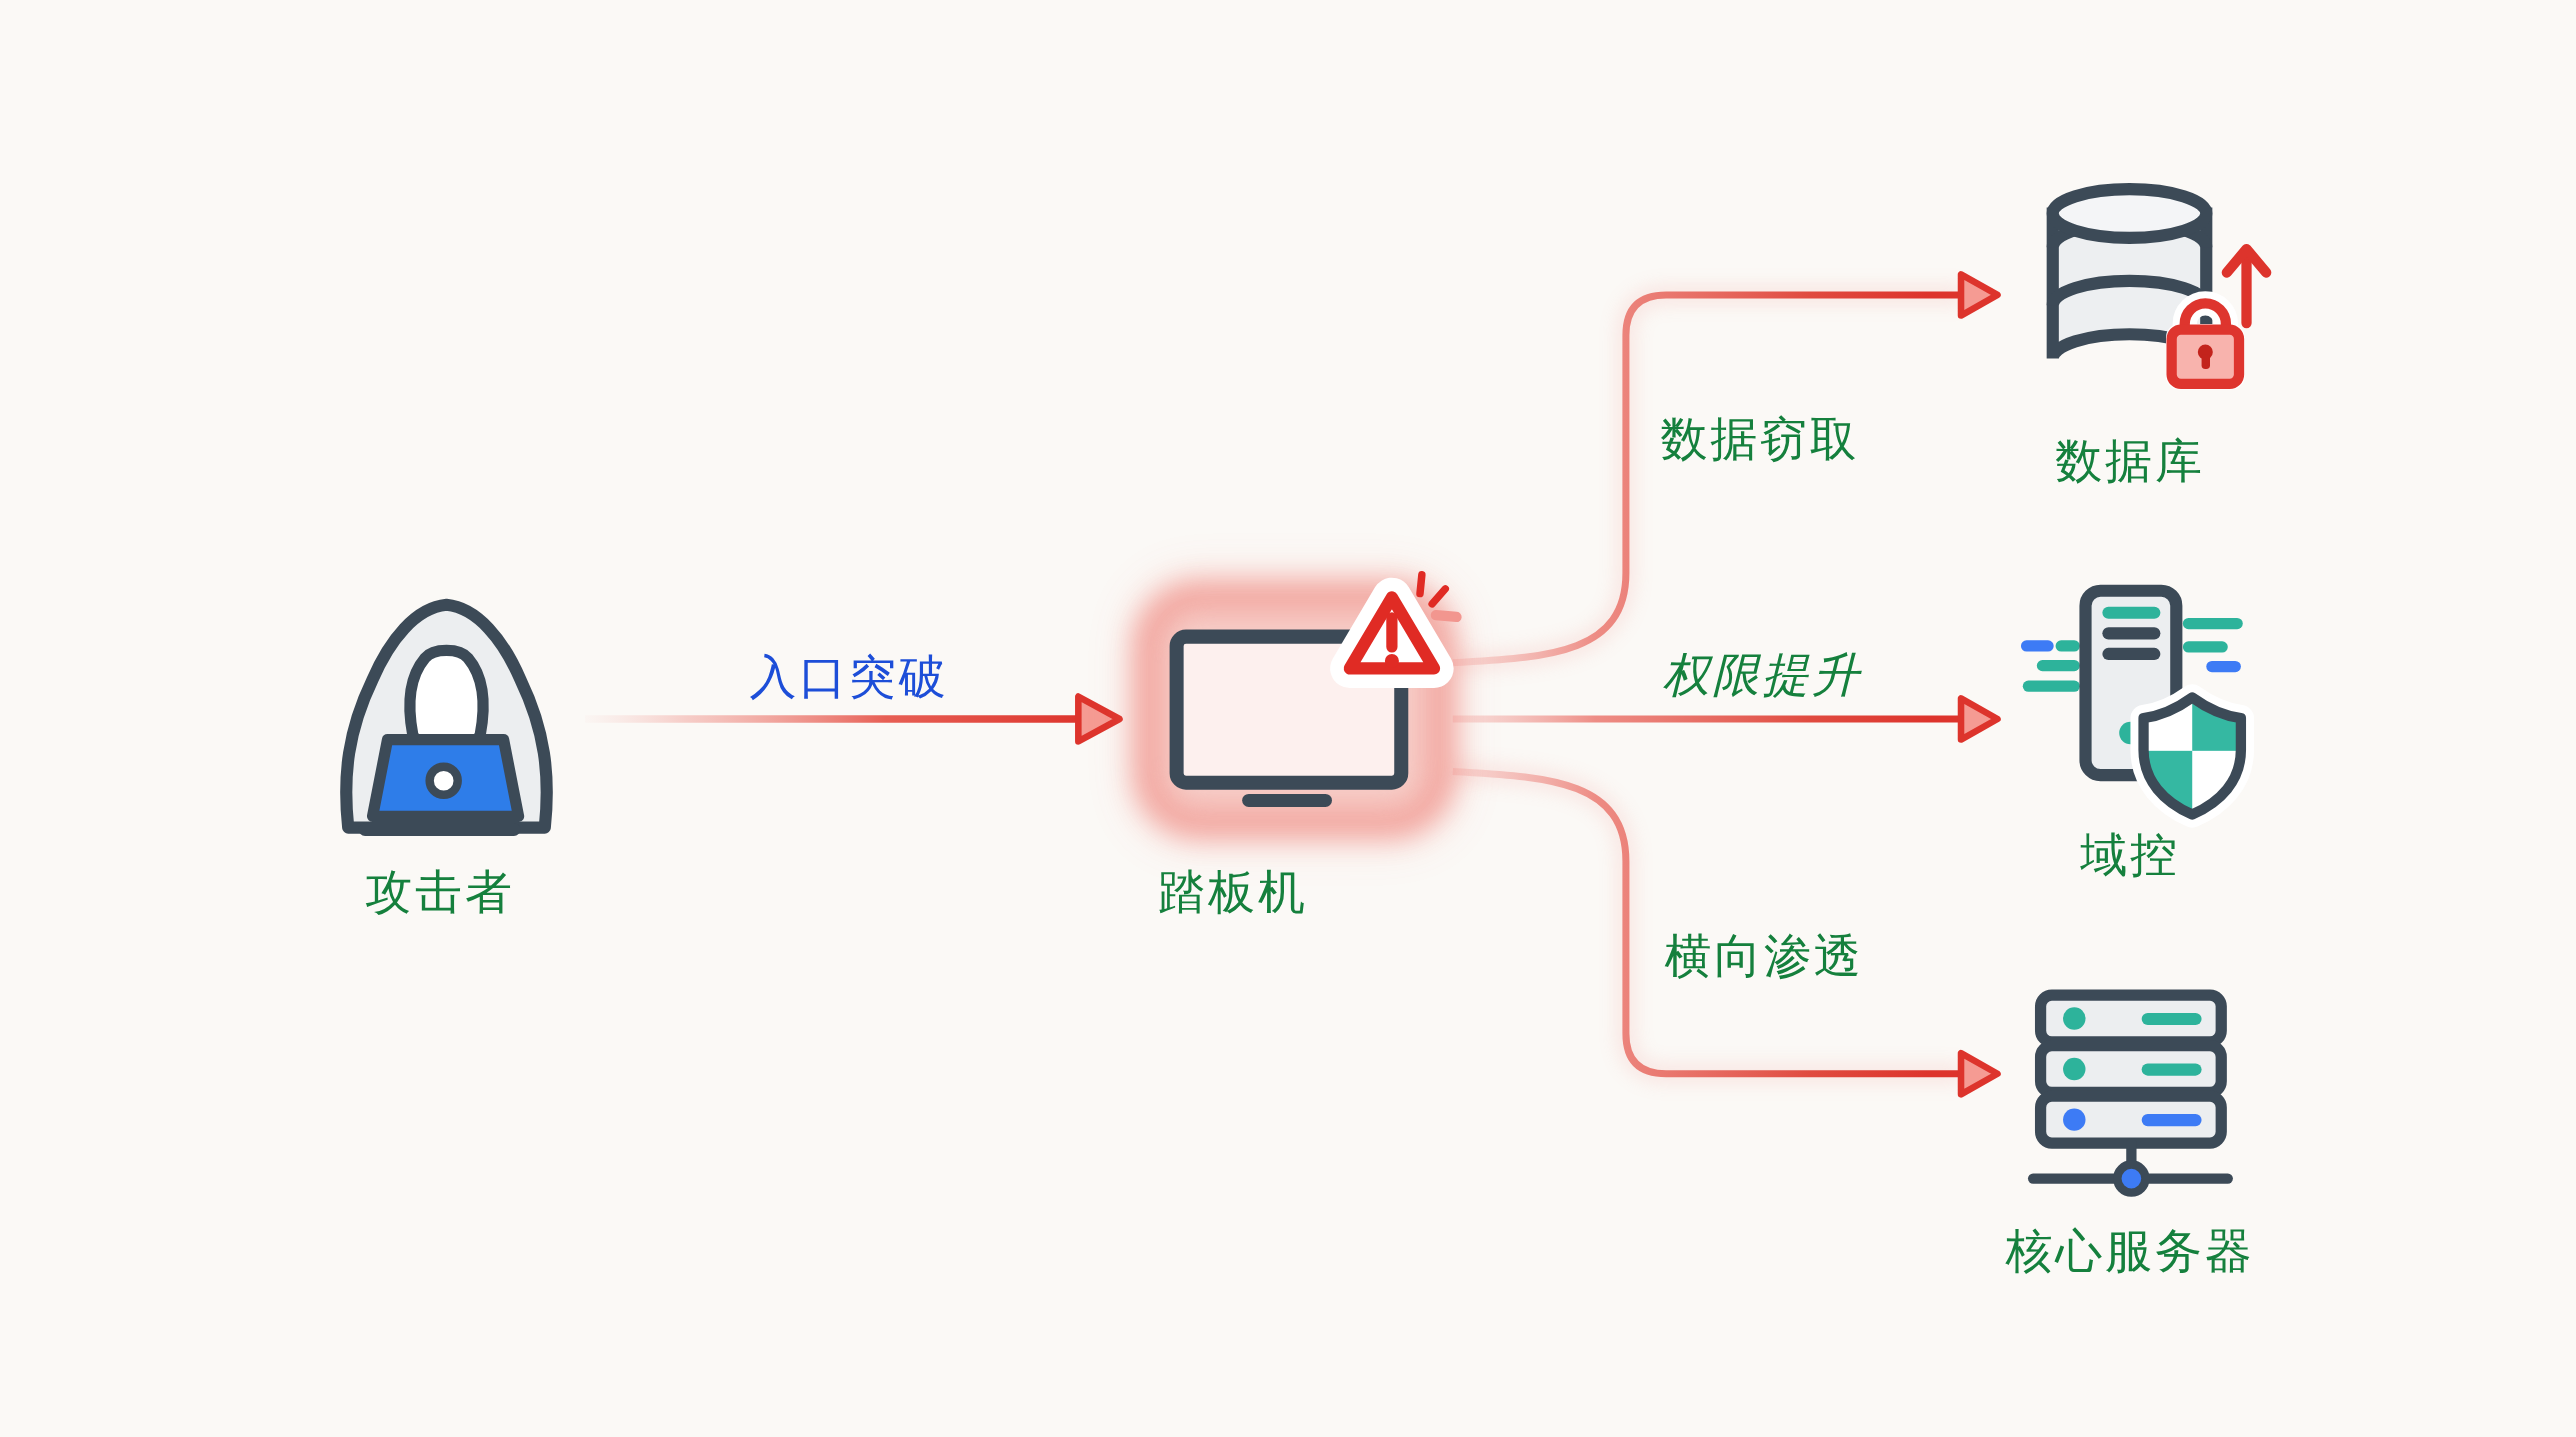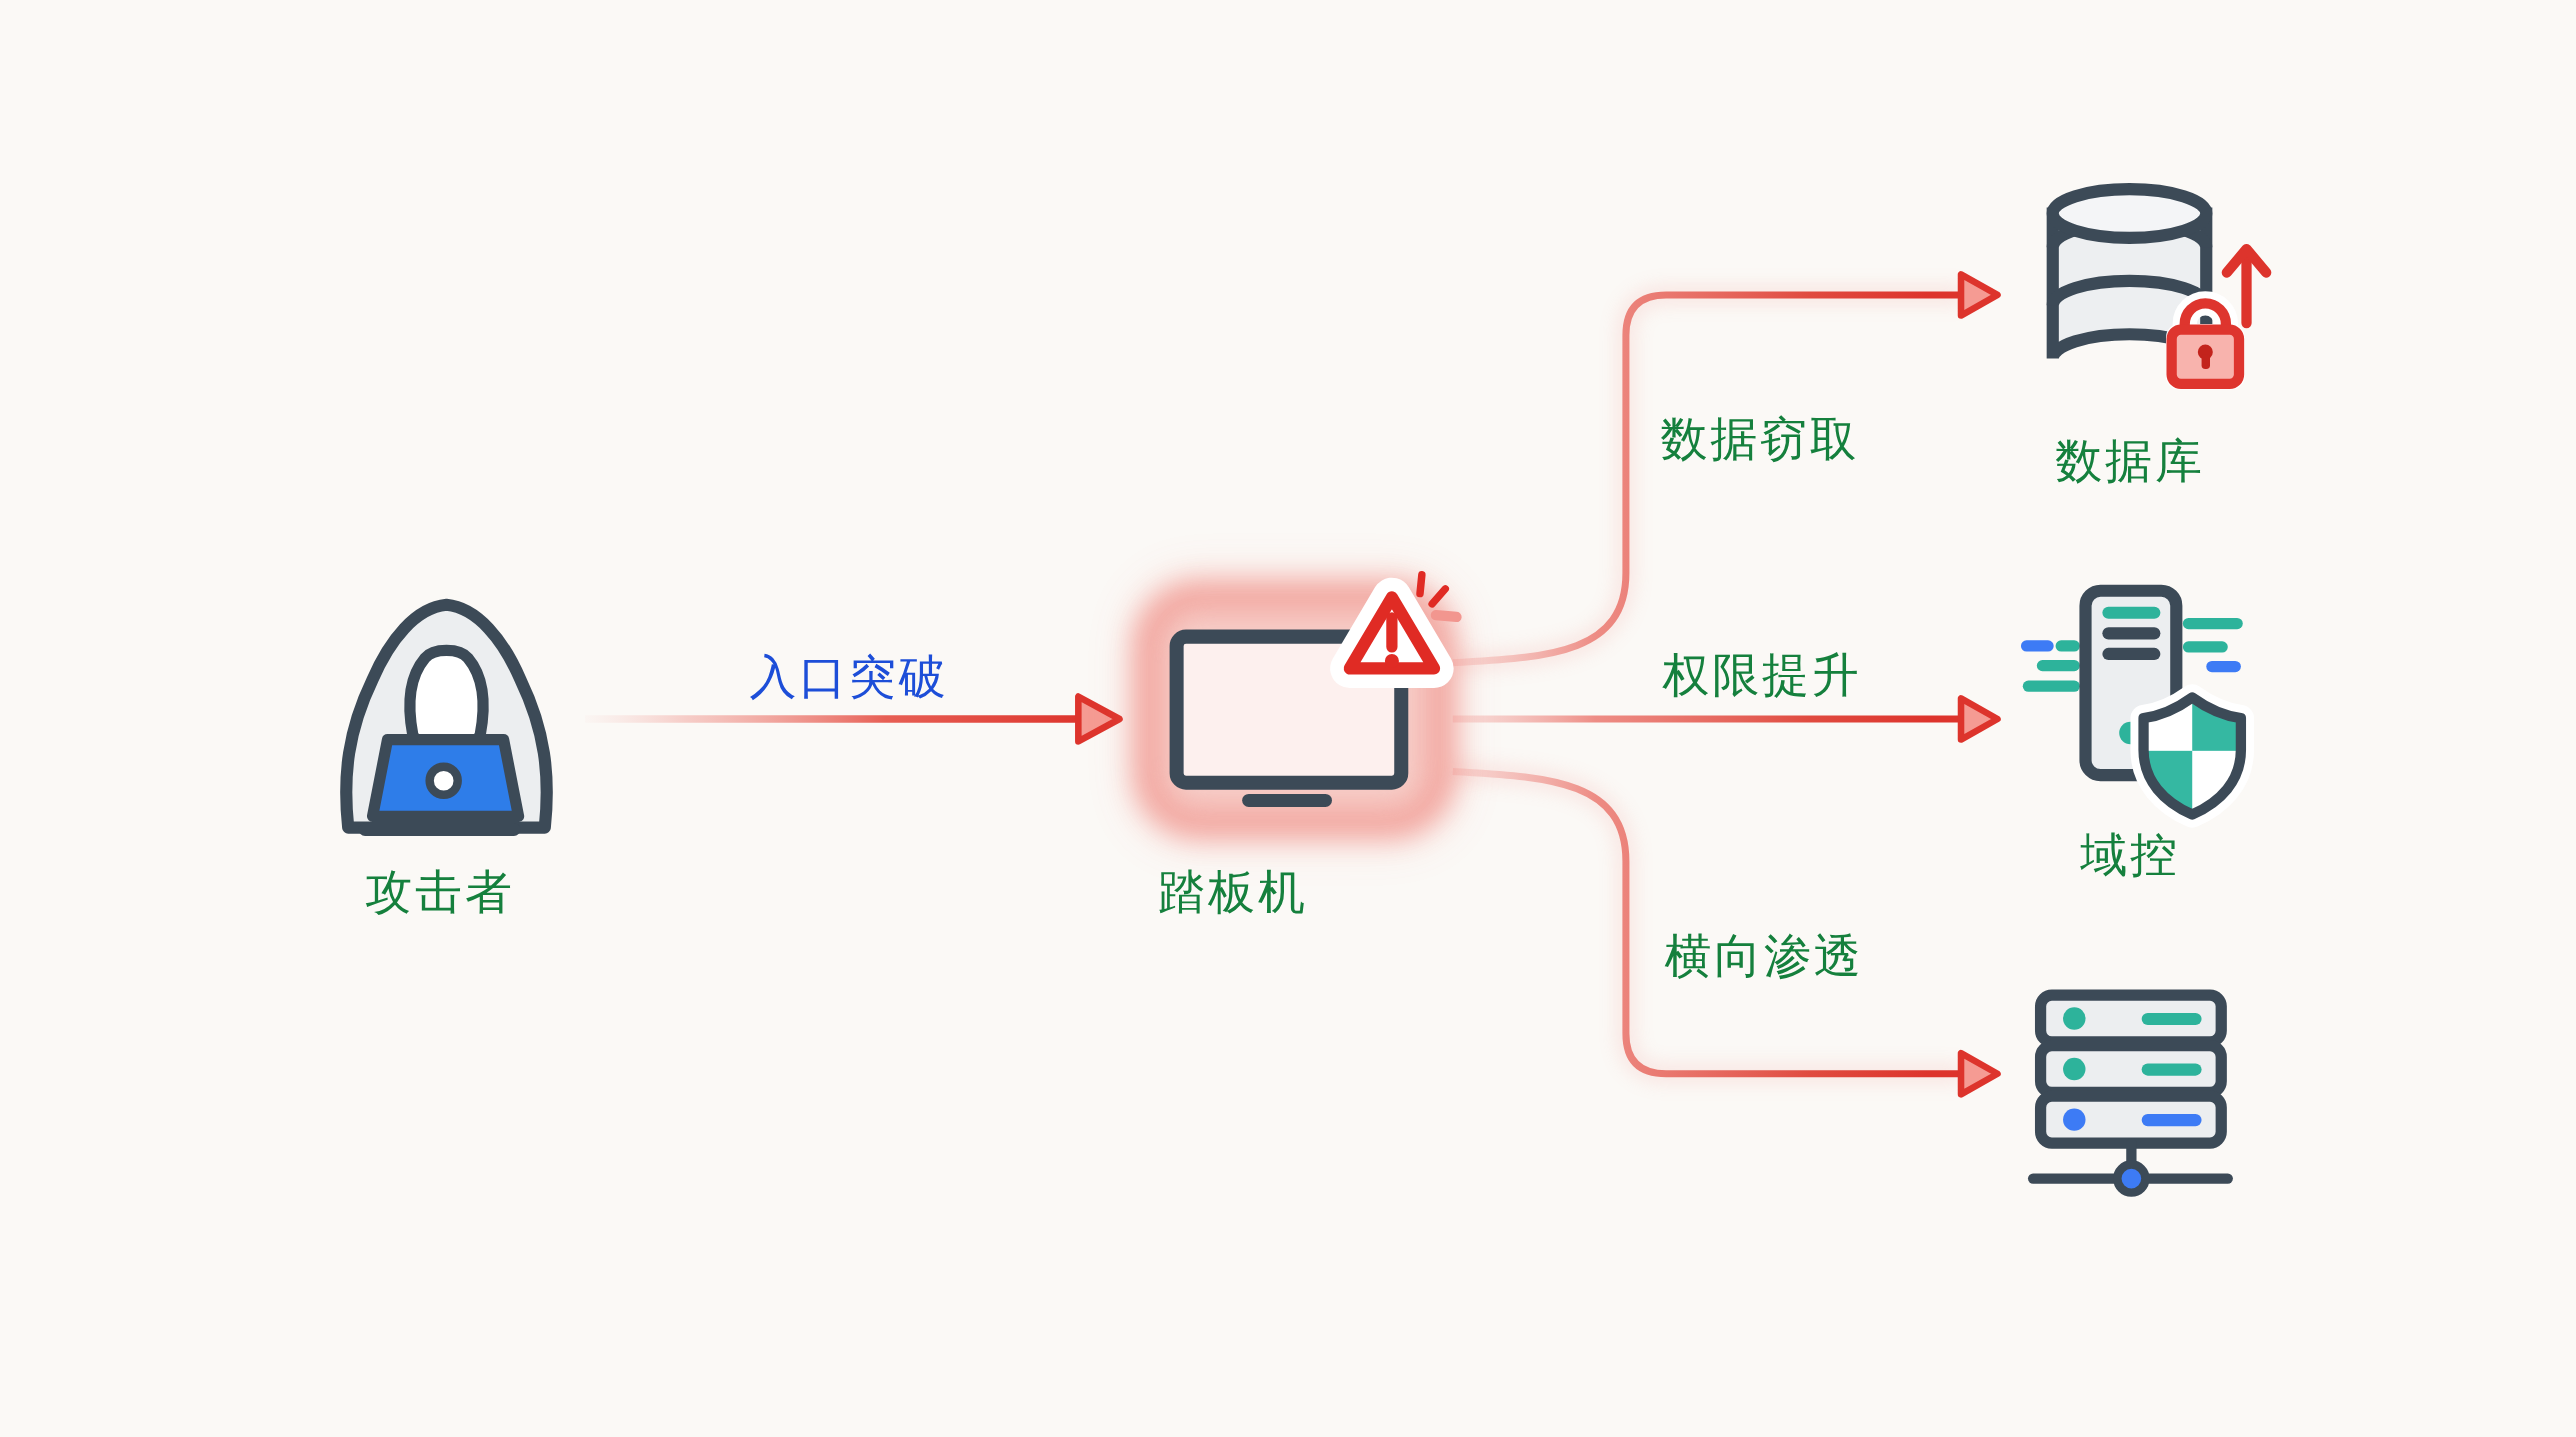--- a/index.html
+++ b/index.html
@@ -169,19 +169,20 @@
         <path d="M 2172 1259 H 2380" stroke="#3c4a57" stroke-width="11" stroke-linecap="round"></path>
         <circle cx="2277" cy="1259" r="15" fill="#3d7bf5" stroke="#3c4a57" stroke-width="9"></circle>
       </g>
     </g>
   </svg>
 
   <div class="lbl" style="left:440px; top:861px;">攻击者</div>
   <div class="lbl red" style="left:849px; top:646px;">入口突破</div>
   <div class="lbl" style="left:1233px; top:861px;">踏板机</div>
   <div class="lbl" style="left:1760px; top:408px;">数据窃取</div>
-  <div class="lbl" style="left:1762px; top:644px;">权限提升</div>
+  <div class="lbl" style="left:1762px; top:644px;font-style:italic;">权限提升</div>
   <div class="lbl" style="left:1764px; top:925px;">横向渗透</div>
   <div class="lbl" style="left:2130px; top:406px;margin-top:24px;">数据库</div>
   <div class="lbl" style="left:2130px; top:824px;font-family:Liberation Mono, monospace;">域控</div>
+  <div class="lbl" style="left:2130px; top:1220px;">核心服务器</div>
 
 </div>
 
 
 </body></html>

